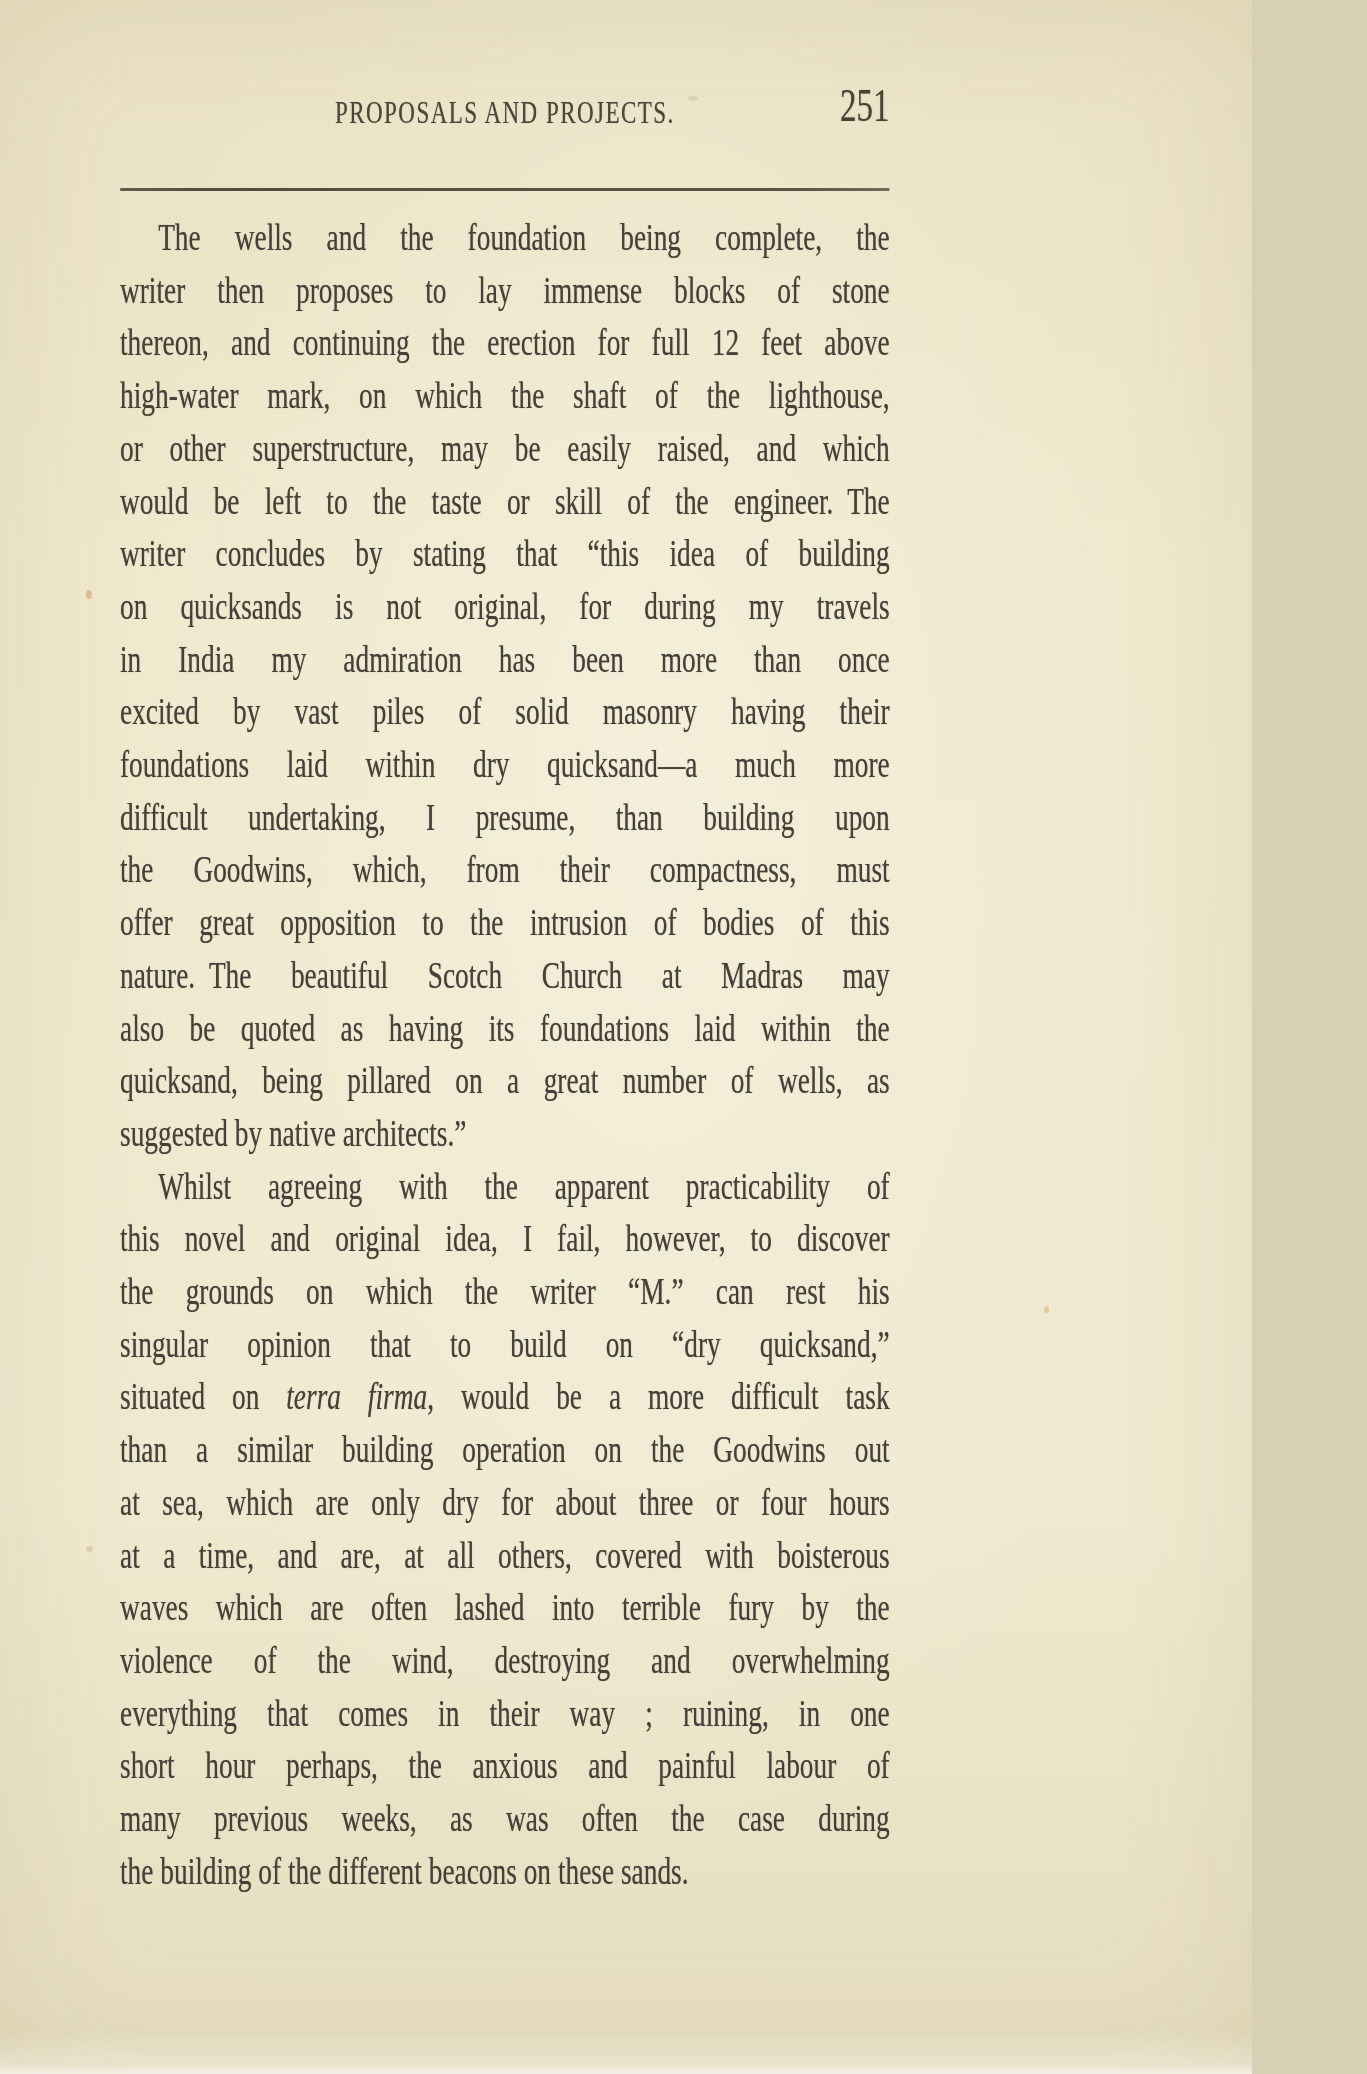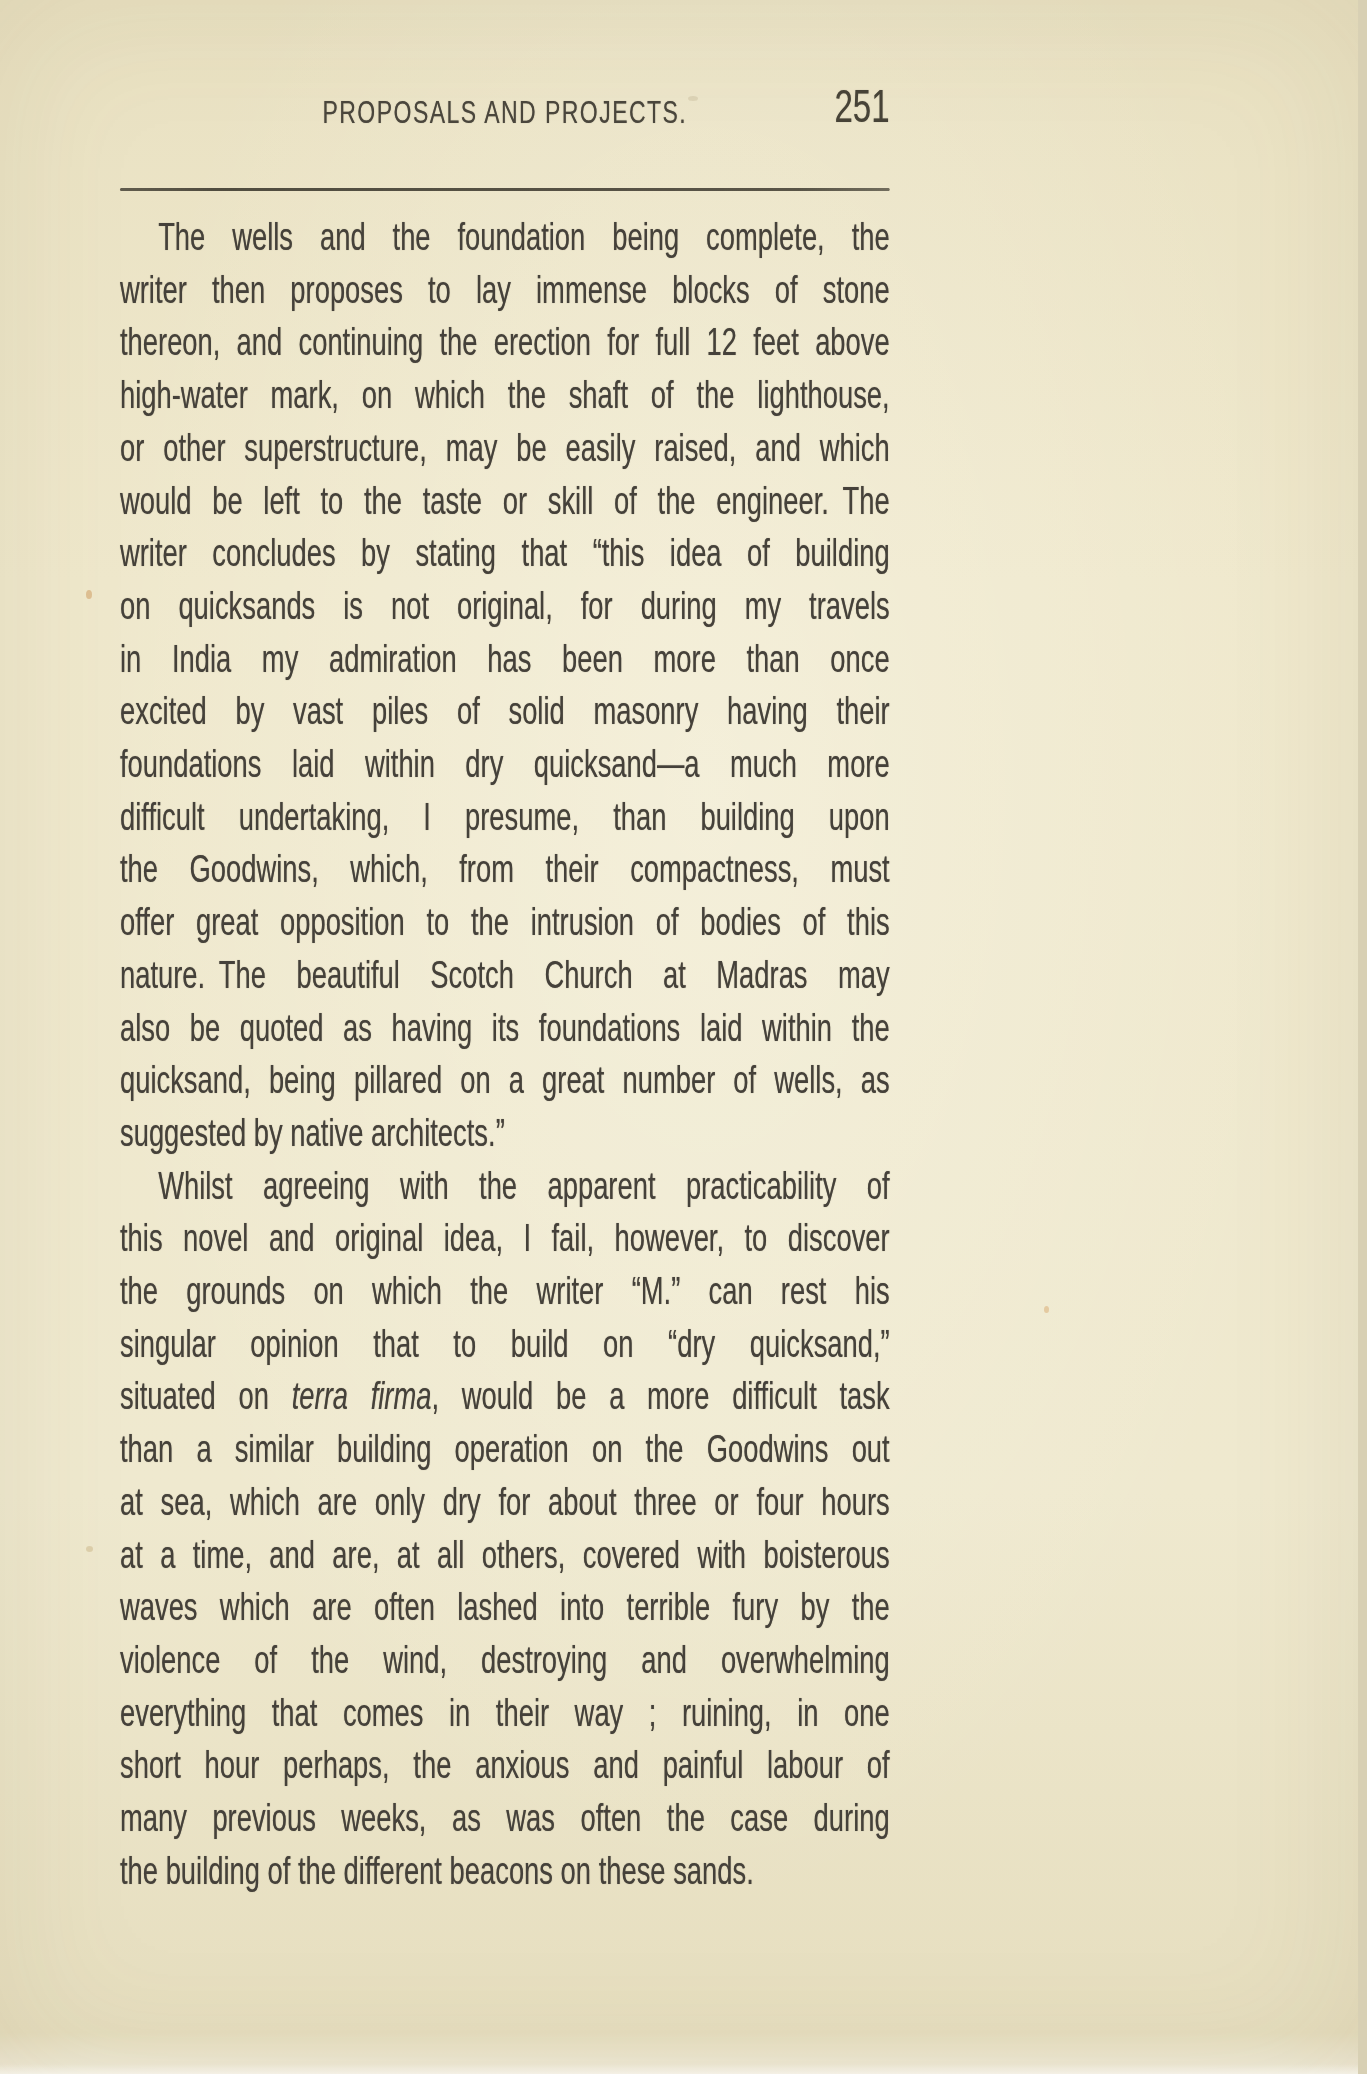--- a/index.html
+++ b/index.html
@@ -1,27 +1,27 @@
 <!DOCTYPE html>
 <html><head>
 <meta charset="utf-8">
 <style>
   html, body { margin: 0; padding: 0; background: #d8d0b4; }
 
   .page {
     position: relative;
-    width: 1358px;
+    width: 1252px;
     height: 2074px;
     overflow: hidden;
     background-color: #ece4c7;
     background-image:
       radial-gradient(ellipse at 52% 38%, rgba(255,255,248,0.30), rgba(255,255,248,0) 62%),
       linear-gradient(180deg, #e9e1c2 0%, #efe8cc 28%, #efe9cf 72%, #e6debf 98%, #f2eddc 100%);
     box-shadow: inset 0 0 140px rgba(120, 100, 50, 0.10);
-    font-family: Liberation Sans, sans-serif;
+    font-family: Liberation Serif, serif;
     color: #45413a;
   }
 
   
   .content {
     position: absolute;
     left: 120px;
     top: 88px;
     width: 1069px;
     transform: scaleX(0.72);

